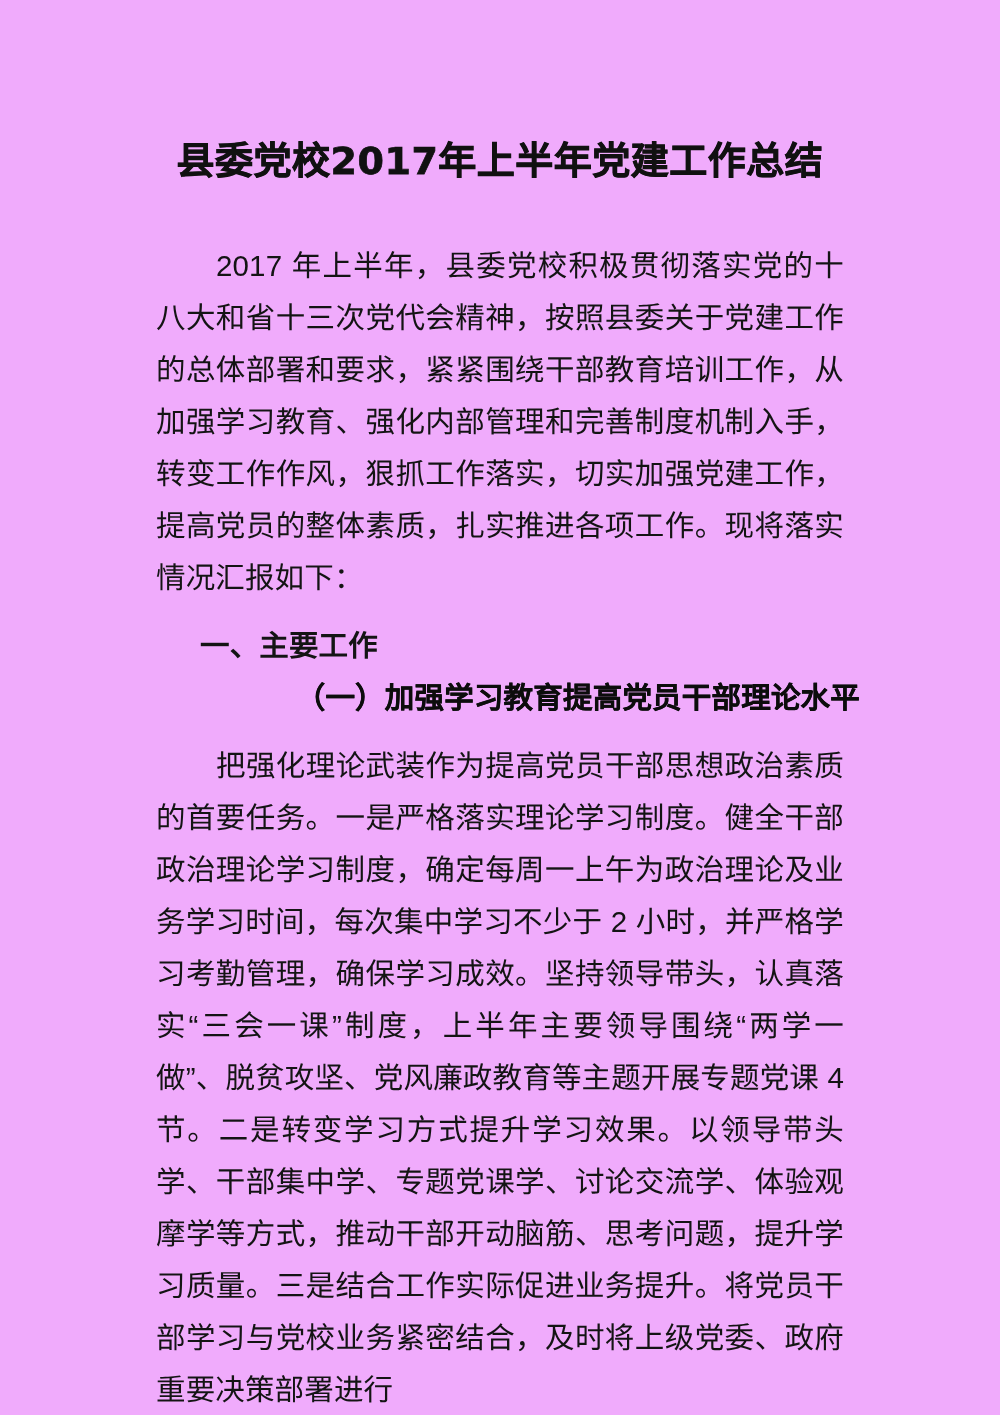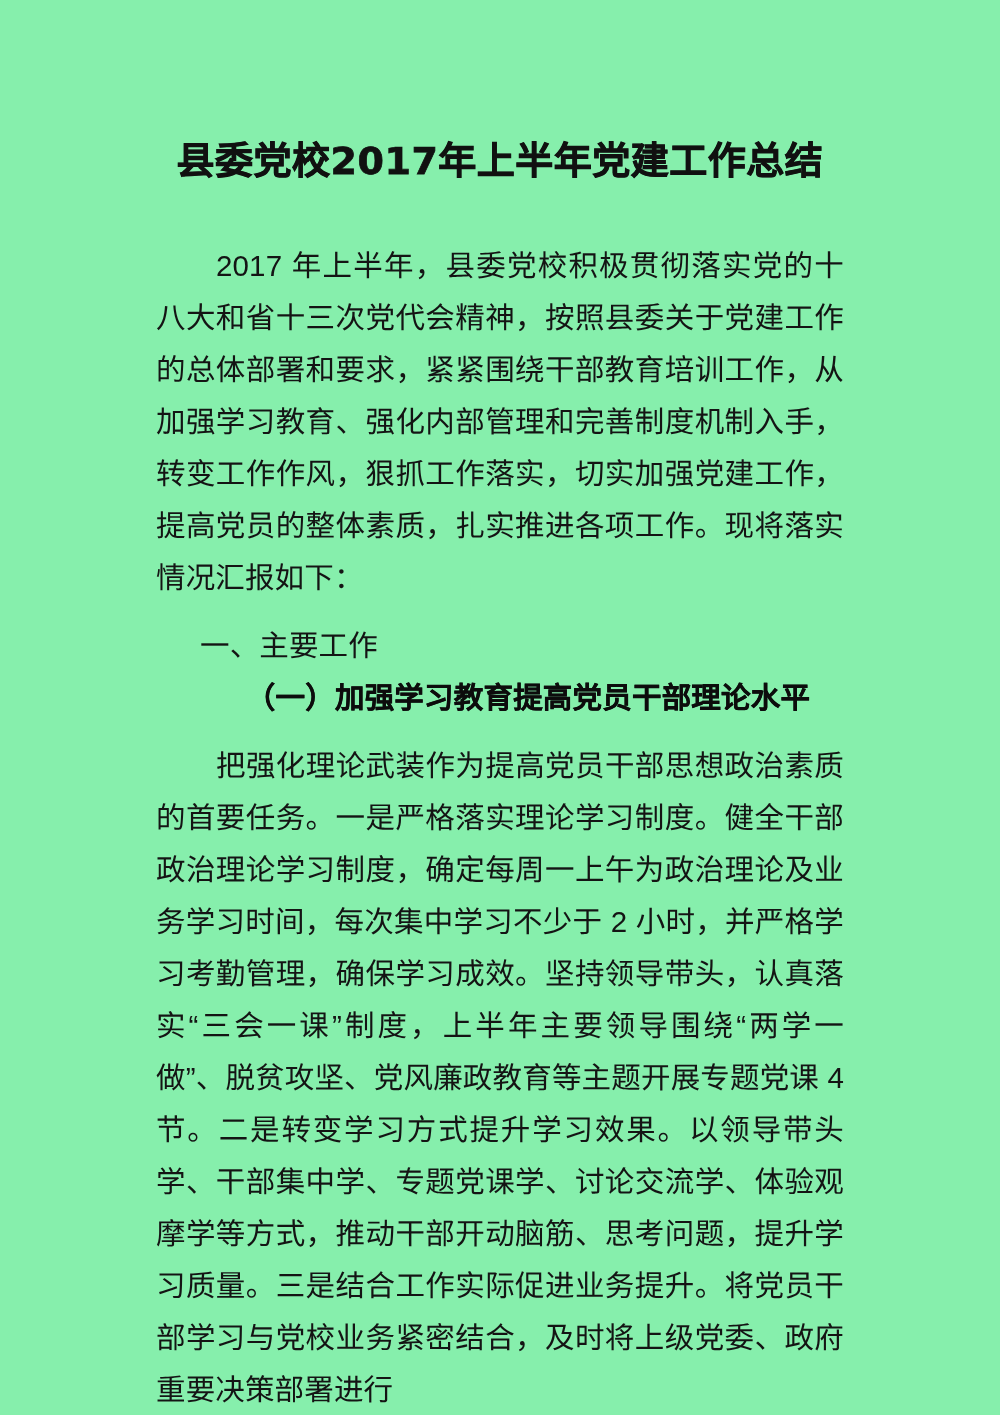--- a/index.html
+++ b/index.html
@@ -6,21 +6,21 @@
   html, body {
     margin: 0;
     padding: 0;
     background: #ffffff;
   }
 
   .page {
     position: relative;
     width: 1000px;
     height: 1415px;
-    background: #86efac;
+    background: #f0abfc;
     overflow: hidden;
     box-sizing: border-box;
     font-family: "Liberation Sans", "DejaVu Sans", sans-serif;
     color: #000000;
     -webkit-font-smoothing: antialiased;
   }
 
   .content {
     position: absolute;
     left: 140px;
@@ -65,34 +65,34 @@
   }
 
   
   p.section-heading {
     margin: 0;
     font-size: 29.5px;
     line-height: 52px;
     text-indent: 60px;
     letter-spacing: 0.15px;
     color: #141414;
-    font-weight: 400;
+    font-weight: 700;
     text-align: left;
   }
 
   
   p.sub-heading {
     margin: 0;
     font-size: 29.5px;
     line-height: 52px;
     text-indent: 56px;
     letter-spacing: 0.2px;
     color: #0d0d0d;
     font-weight: 700;
-    text-align: center;
+    text-align: right;
     font-family: Liberation Serif, serif;
     -webkit-text-stroke: 0.3px #0d0d0d;
   }
 </style>
 </head>
 <body>
 
 <div class="page">
   <div class="content">
 

